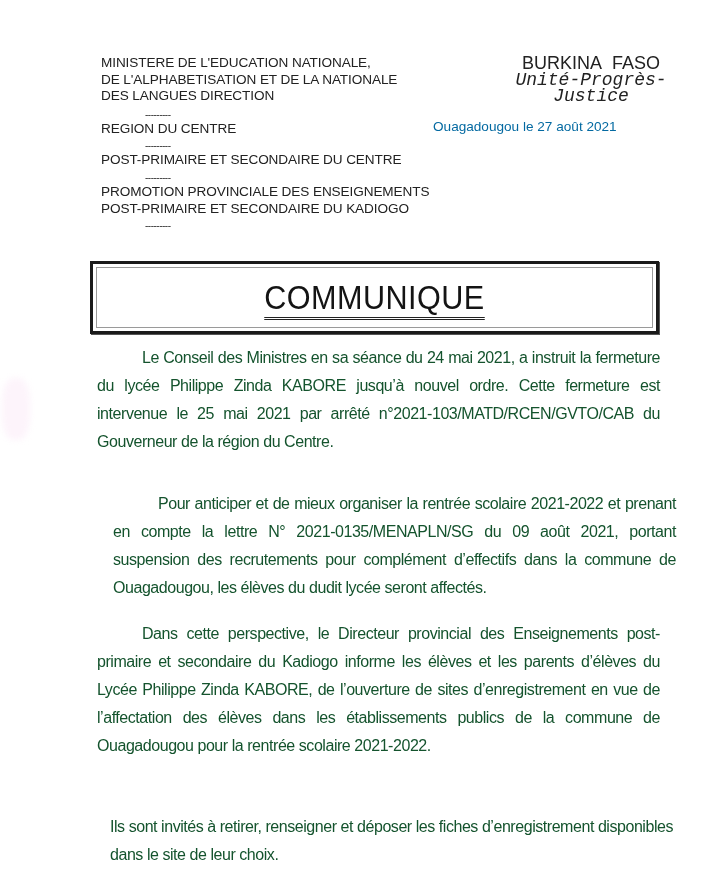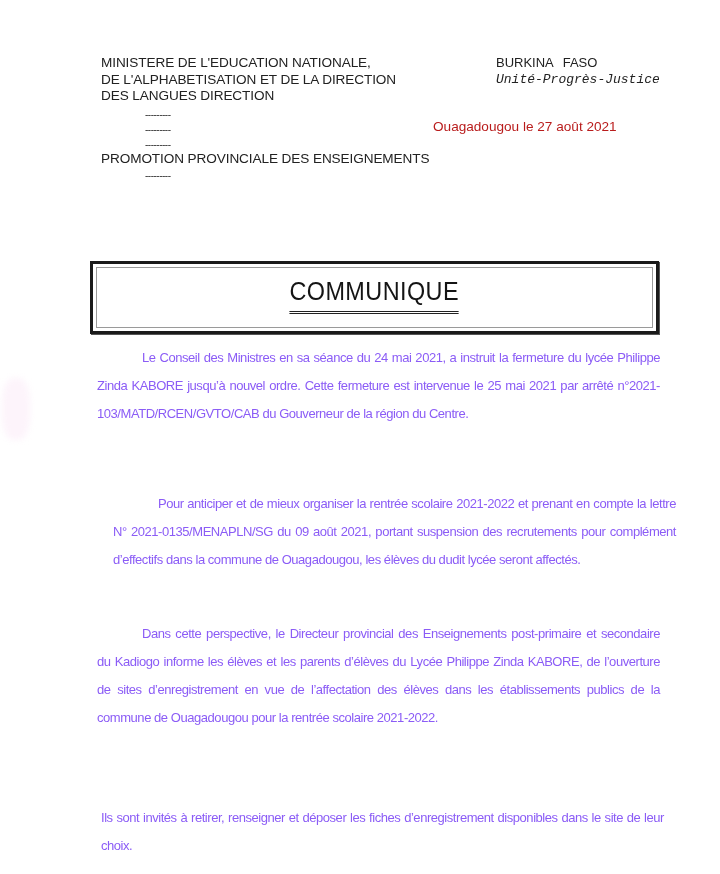--- a/index.html
+++ b/index.html
@@ -13,85 +13,88 @@
     background: #fdf4fb; border-radius: 40%; filter: blur(3px);
   }
   .hdr-left {
     position: absolute; left: 101px; top: 55px; width: 360px;
     font-family: "Liberation Sans", sans-serif; font-size: 13.6px; line-height: 16.6px;
     letter-spacing: -0.1px; color: #222;
   }
   .hdr-left .line { display: block; white-space: nowrap; }
   .sep { display: block; font-size: 10px; line-height: 13px; letter-spacing: -0.5px; color: #333; padding-left: 44px; }
   .hdr-right {
-    position: absolute; left: 496px; top: 55px; width: 190px; 
-    font-family: "Liberation Sans", sans-serif; font-size: 13px; line-height: 16.6px; color: #222;
+    position: absolute; left: 496px; top: 55px; width: 190px; text-align: center;
+    font-family: "Liberation Sans", sans-serif; font-size: 18px; line-height: 16.6px; color: #222;
   }
   .motto { font-style: italic; display: block; font-family: Liberation Mono, monospace; }
   .country { display: block; word-spacing: 6px; }
   .date {
     position: absolute; left: 433px; top: 119px;
-    font-family: "Liberation Sans", sans-serif; font-size: 13.6px; color: #b91c1c; white-space: nowrap;
+    font-family: "Liberation Sans", sans-serif; font-size: 13.6px; color: #0369a1; white-space: nowrap;
   }
   .title-frame {
     position: absolute; left: 90px; top: 261px; width: 563px; height: 67px;
     border: 3px solid #1a1a1a; box-shadow: 1px 1px 0 #555;
   }
   .title-frame-inner {
     position: absolute; left: 3px; top: 3px; right: 3px; bottom: 3px;
     border: 1.5px solid #9a9a9a;
   }
   .title {
-    position: absolute; left: 0; right: 0; top: 6px; text-align: center;
-    font-family: "Liberation Sans", sans-serif; font-size: 26px; line-height: 42px;
+    position: absolute; left: 0; right: 0; top: 12px; text-align: center;
+    font-family: "Liberation Sans", sans-serif; font-size: 34px; line-height: 42px;
     letter-spacing: 0.5px; color: #141414; font-weight: normal;
   }
   .title span {
     display: inline-block; transform: scaleX(0.9); transform-origin: center;
     border-bottom: 3px double #222; padding-bottom: 0px; line-height: 40px;
   }
   .body-text {
     position: absolute; left: 97px; width: 563px;
-    font-family: "Liberation Sans", sans-serif; font-size: 13px; line-height: 28px;
-    text-align: justify; color: #8b5cf6; letter-spacing: -0.45px;
+    font-family: "Liberation Sans", sans-serif; font-size: 16px; line-height: 28px;
+    text-align: justify; color: #14532d; letter-spacing: -0.45px;
   }
   .body-text.indent { text-indent: 45px; }
   .p1 { top: 344px; }
   .p2 { top: 474px; }
   .p3 { top: 620px; }
   .p4 { top: 800px; }
 </style>
 </head>
 <body>
 
 <div class="page">
   <div class="pink-smudge"></div>
 
   <div class="hdr-left">
     <span class="line">MINISTERE DE L'EDUCATION NATIONALE,</span>
-    <span class="line">DE L'ALPHABETISATION ET DE LA DIRECTION</span>
+    <span class="line">DE L'ALPHABETISATION ET DE LA NATIONALE</span>
     <span class="line">DES LANGUES DIRECTION</span>
     <span class="sep" style="margin-top:3px">---------</span>
+    <span class="line">REGION DU CENTRE</span>
     <span class="sep" style="margin-top:2px">---------</span>
+    <span class="line">POST-PRIMAIRE ET SECONDAIRE DU CENTRE</span>
     <span class="sep" style="margin-top:2px">---------</span>
     <span class="line">PROMOTION PROVINCIALE DES ENSEIGNEMENTS</span>
+    <span class="line">POST-PRIMAIRE ET SECONDAIRE DU KADIOGO</span>
     <span class="sep" style="margin-top:2px">---------</span>
   </div>
 
   <div class="hdr-right">
     <span class="country">BURKINA FASO</span>
     <span class="motto">Unité-Progrès-Justice</span>
   </div>
 
   <div class="date">Ouagadougou le 27 août 2021</div>
 
   <div class="title-frame">
     <div class="title-frame-inner"></div>
     <div class="title">
       <span>COMMUNIQUE</span>
     </div>
   </div>
 
   <p class="body-text indent p1" style="margin:0">Le Conseil des Ministres en sa séance du 24 mai 2021, a instruit la fermeture du lycée Philippe Zinda KABORE jusqu’à nouvel ordre. Cette fermeture est intervenue le 25 mai 2021 par arrêté n°2021-103/MATD/RCEN/GVTO/CAB du Gouverneur de la région du Centre.</p>
   <p class="body-text indent p2" style="margin:16px">Pour anticiper et de mieux organiser la rentrée scolaire 2021-2022 et prenant en compte la lettre N° 2021-0135/MENAPLN/SG du 09 août 2021, portant suspension des recrutements pour complément d’effectifs dans la commune de Ouagadougou, les élèves du dudit lycée seront affectés.</p>
   <p class="body-text indent p3" style="margin:0">Dans cette perspective, le Directeur provincial des Enseignements post-primaire et secondaire du Kadiogo informe les élèves et les parents d’élèves du Lycée Philippe Zinda KABORE, de l’ouverture de sites d’enregistrement en vue de l’affectation des élèves dans les établissements publics de la commune de Ouagadougou pour la rentrée scolaire 2021-2022.</p>
-  <p class="body-text p4" style="margin:4px">Ils sont invités à retirer, renseigner et déposer les fiches d’enregistrement disponibles dans le site de leur choix.</p>
+  <p class="body-text p4" style="margin:13px">Ils sont invités à retirer, renseigner et déposer les fiches d’enregistrement disponibles dans le site de leur choix.</p>
 </div>
 
 </body></html>

